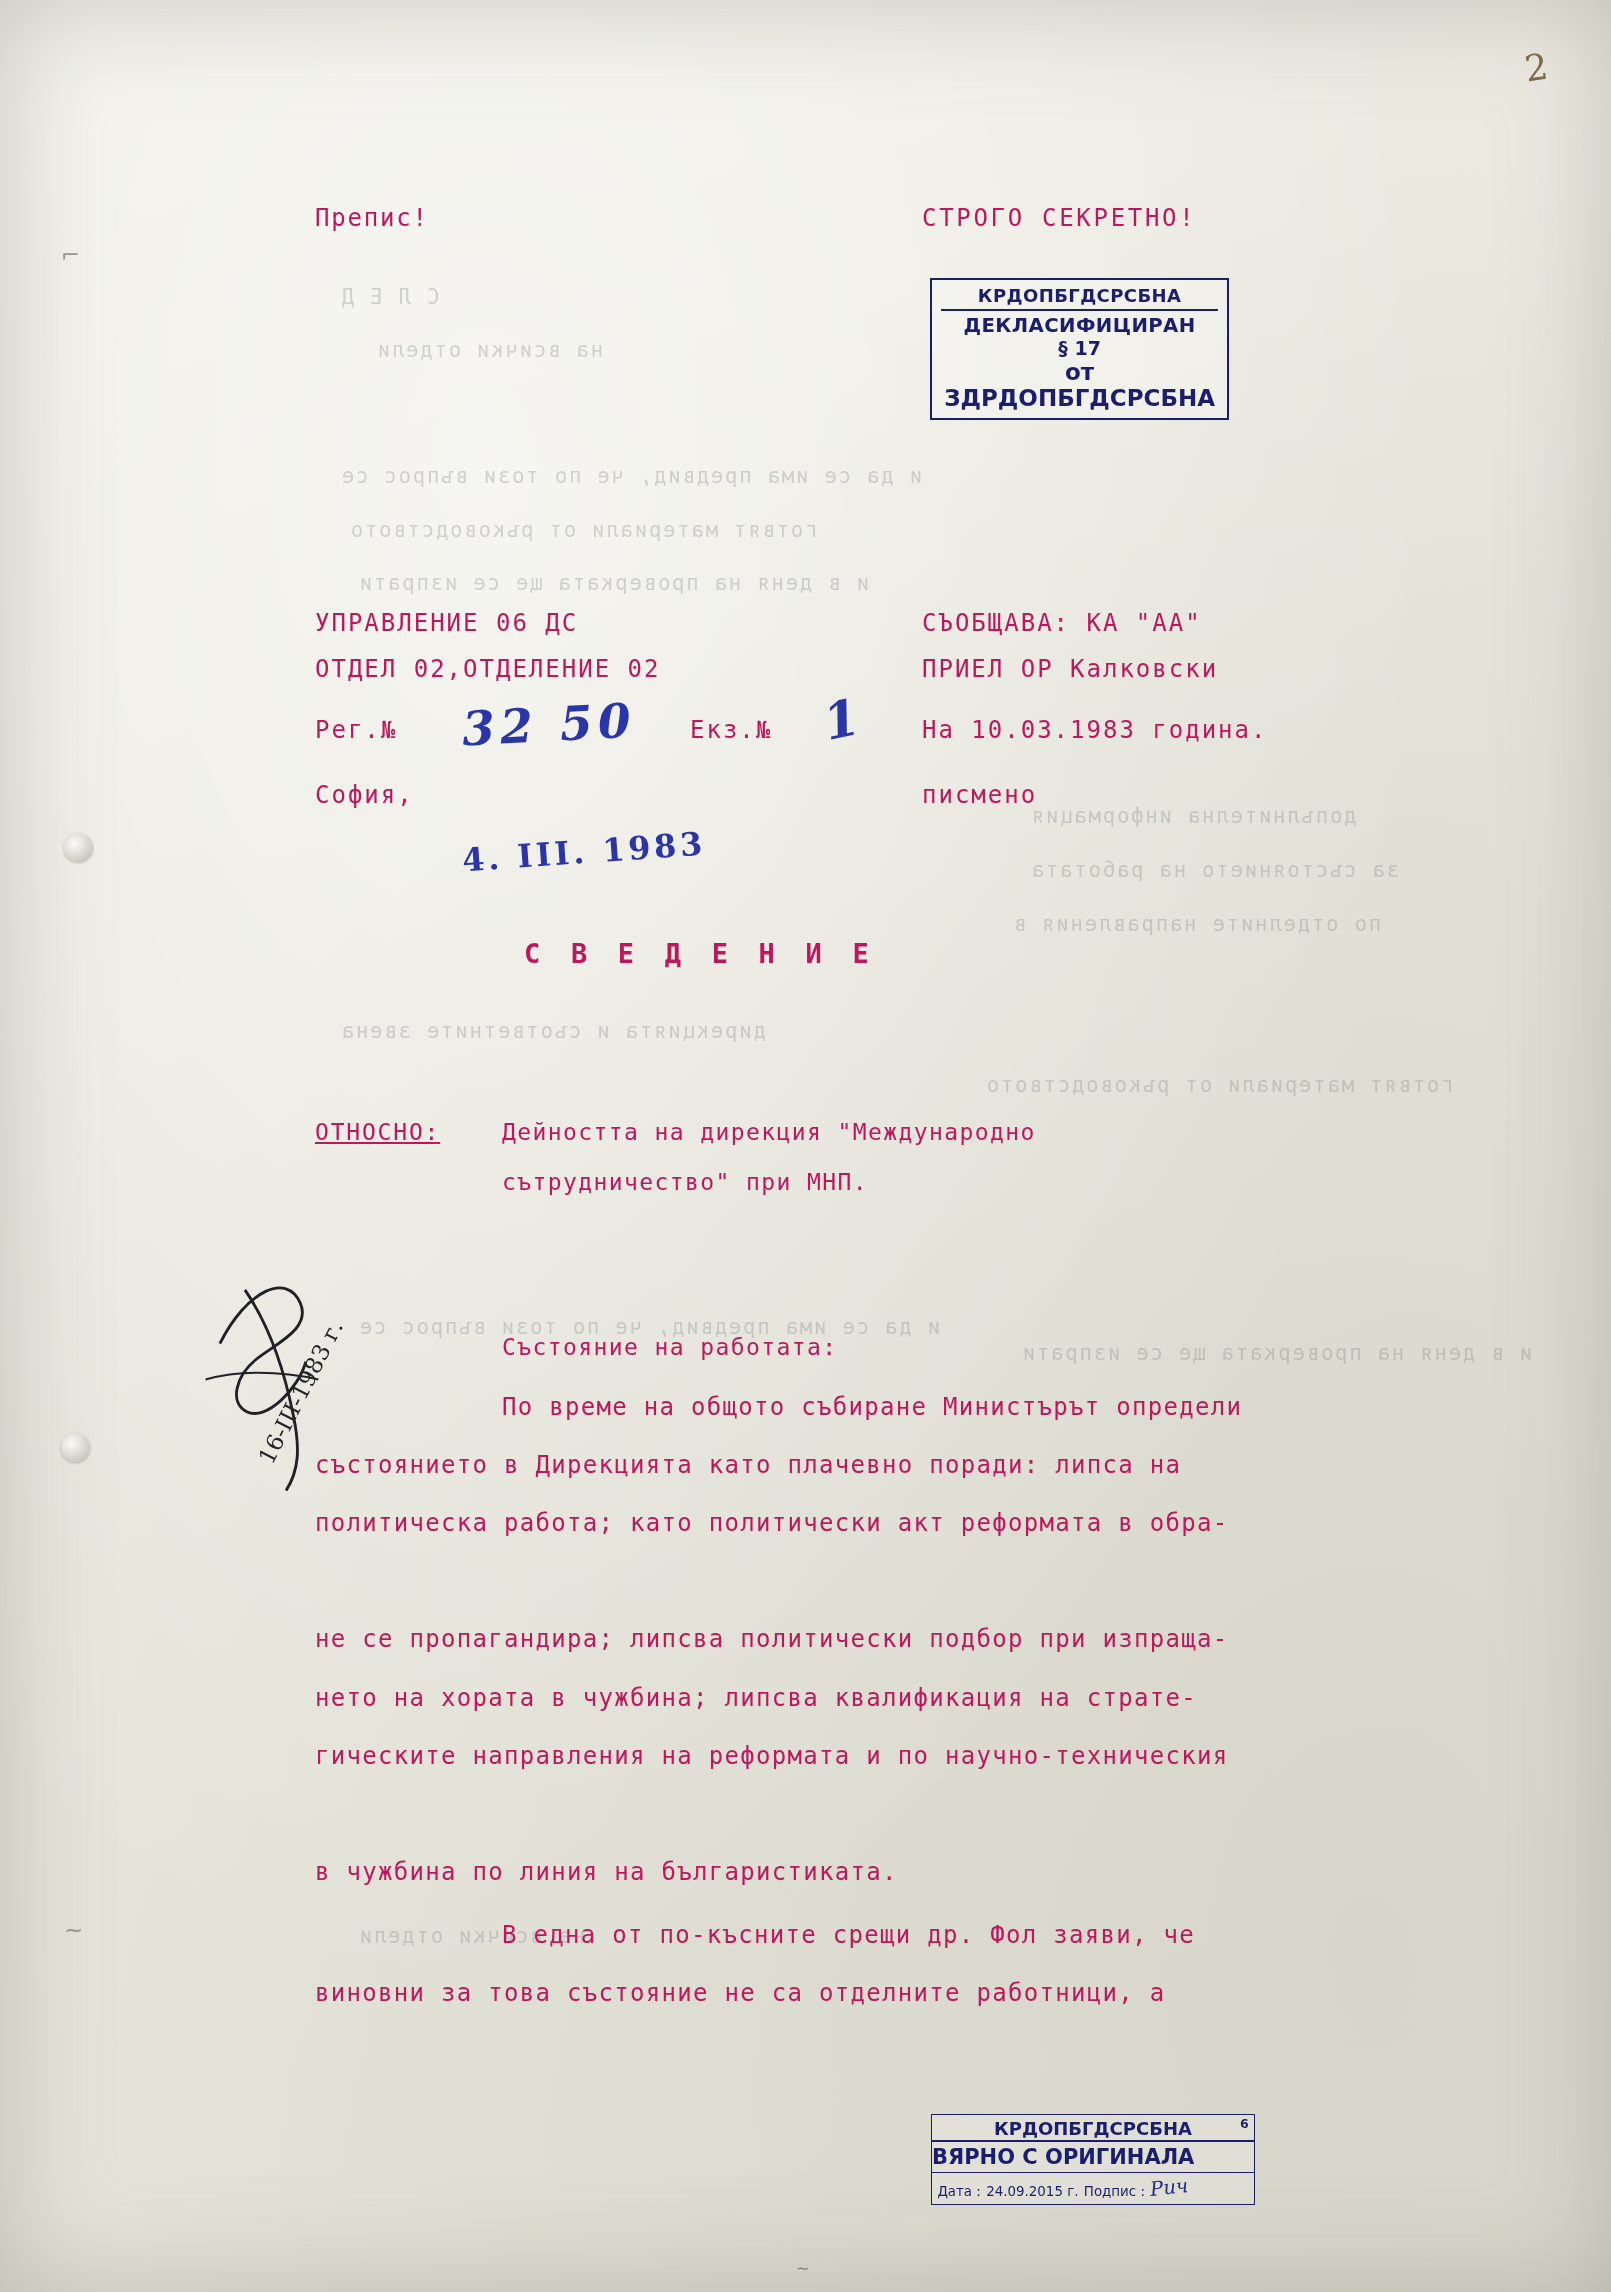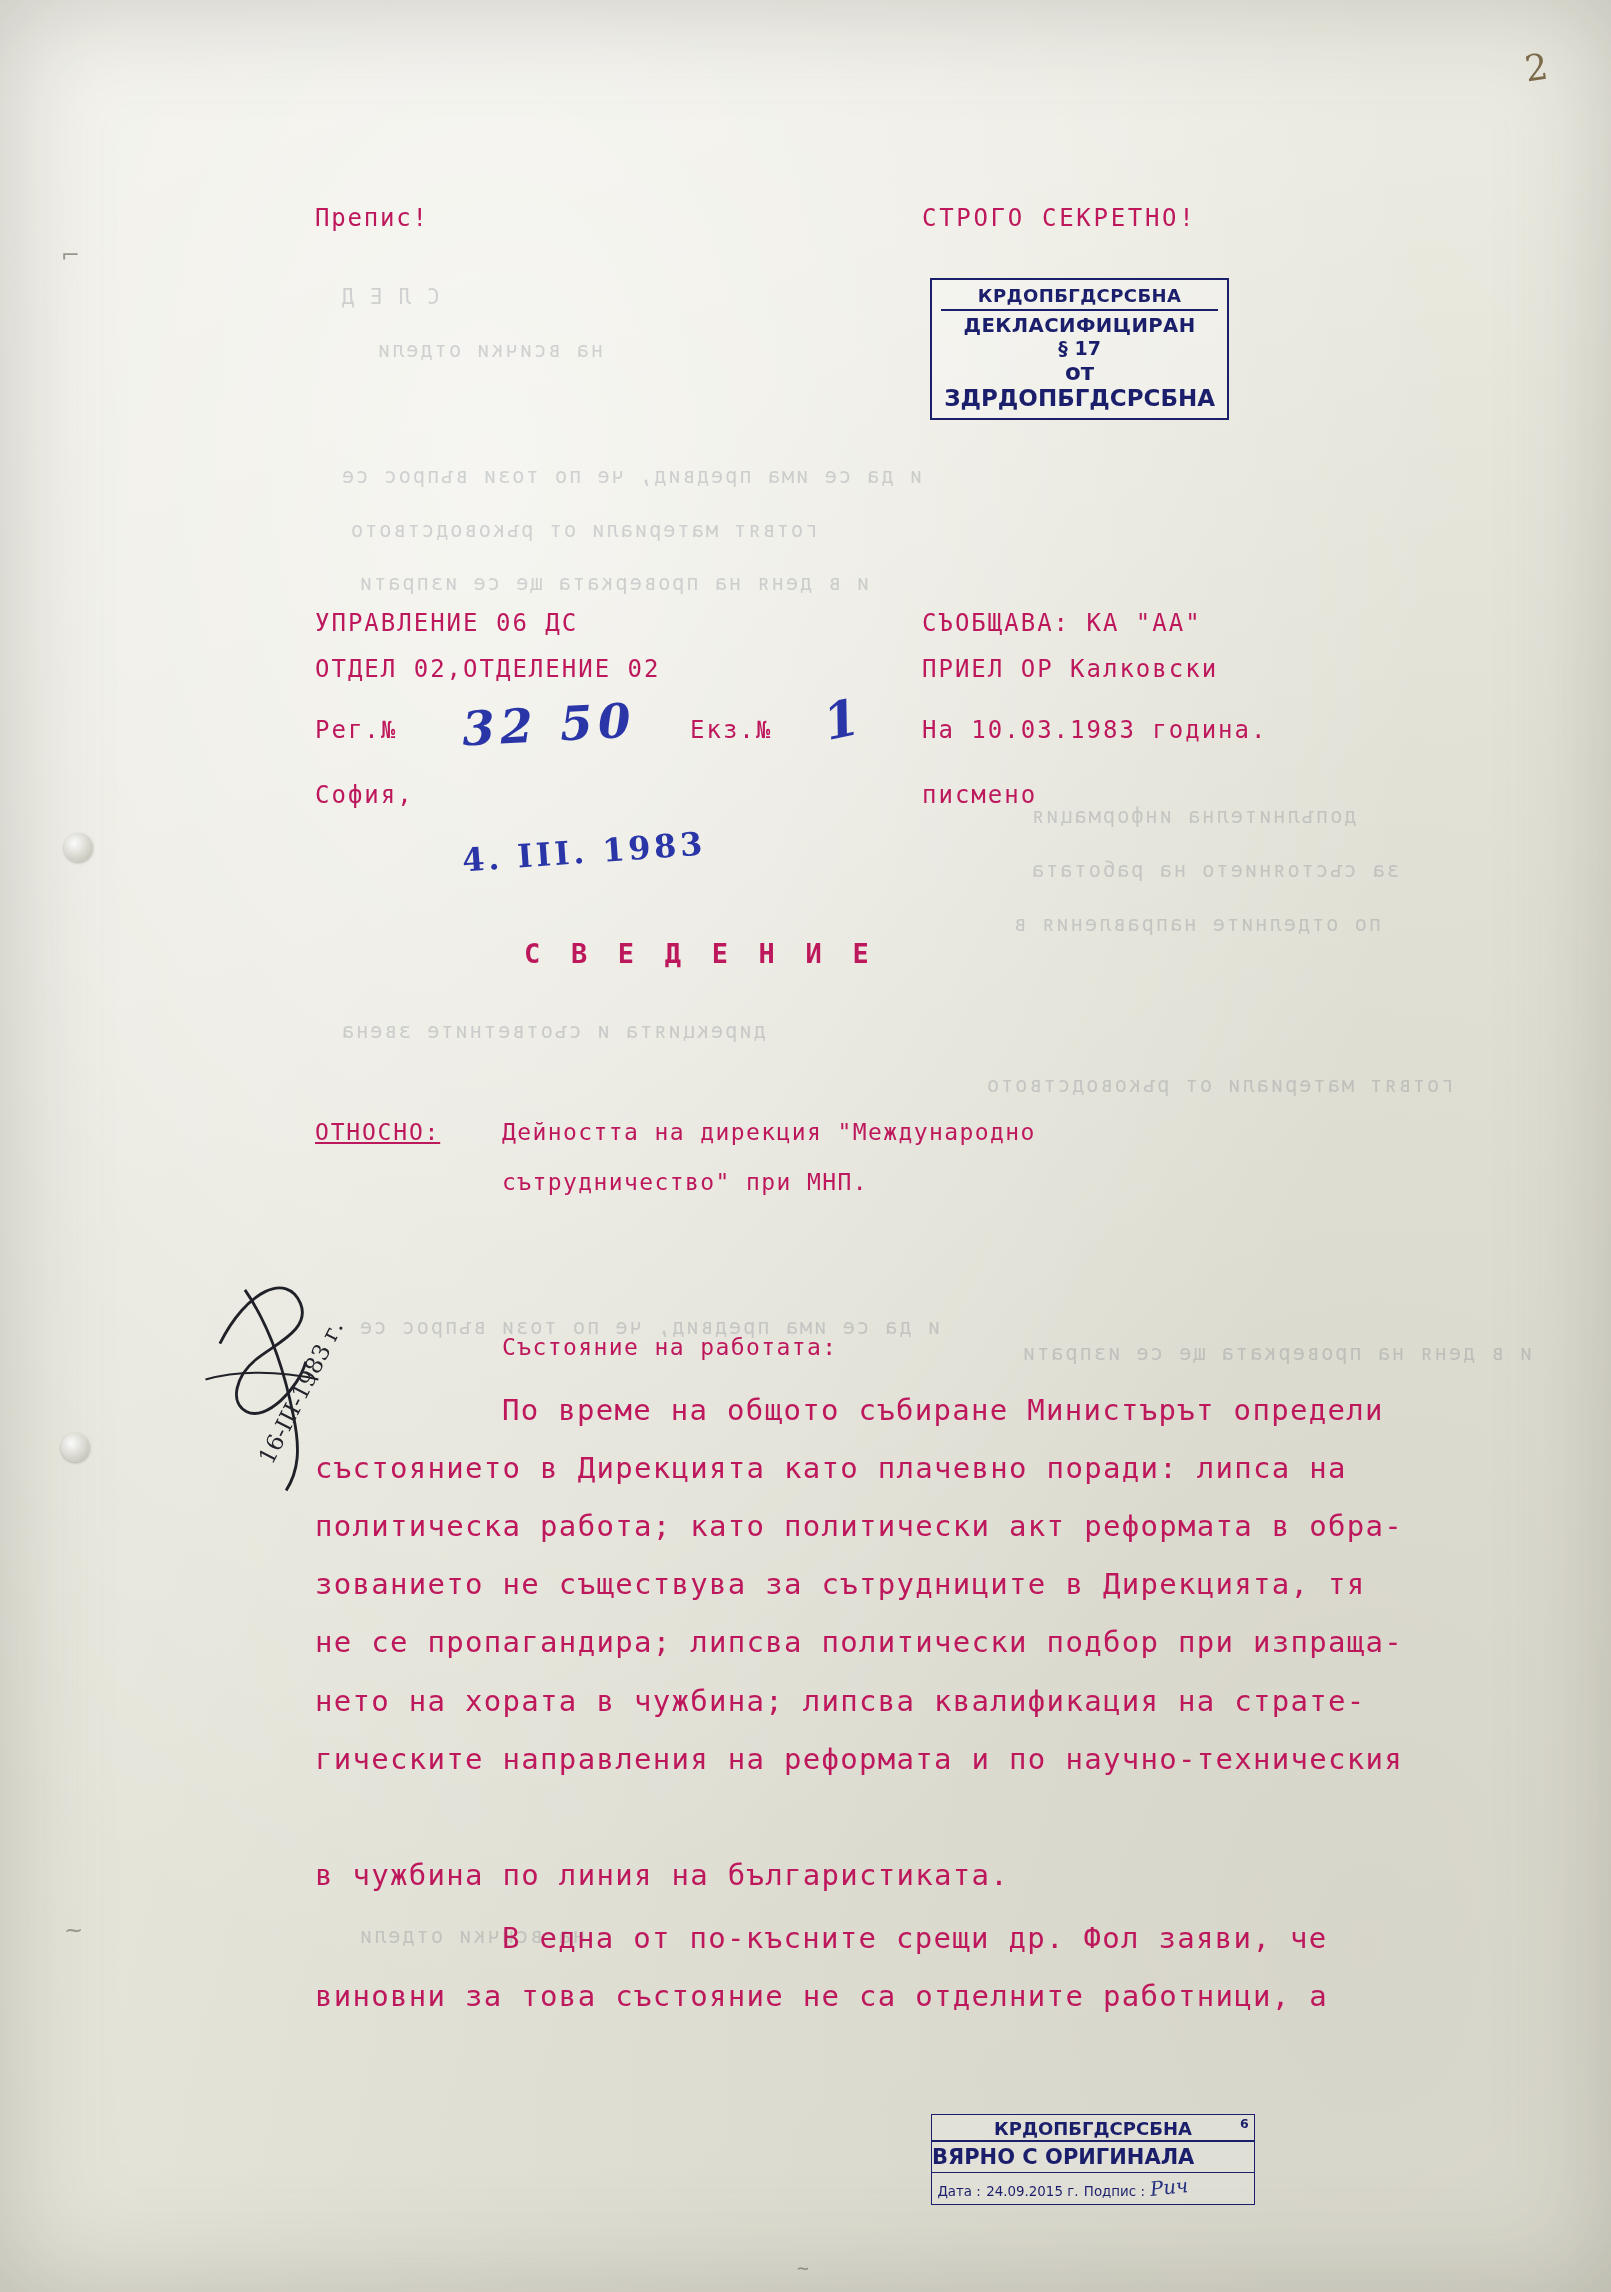--- a/index.html
+++ b/index.html
@@ -144,21 +144,21 @@
     left: 315px; top: 1119px;
     font-size: 23px;
     letter-spacing: 1.8px;
     text-decoration: underline;
   }
   .otnosno-l1 { left: 502px; top: 1119px; font-size: 23px; letter-spacing: 1.4px; }
   .otnosno-l2 { left: 502px; top: 1169px; font-size: 23px; letter-spacing: 1.4px; }
 
   .section-head { left: 502px; top: 1334px; font-size: 23px; letter-spacing: 1.4px; }
 
-  .body-line { font-size: 29px; letter-spacing: 1.3px; left: 315px; text-align: center; }
+  .body-line { font-size: 24px; letter-spacing: 1.3px; left: 315px; text-align: center; }
 
   
   .watermark {
     position: absolute;
     left: 269px;
     top: 1034px;
     width: 1111px;
     height: 116px;
     display: flex;
     align-items: center;
@@ -344,21 +344,20 @@
     <path d="M58 60 C 80 92, 100 140, 112 200 C 120 238, 118 262, 104 284" fill="none" stroke="#1f2028" stroke-width="3.2"></path>
     <path d="M14 160 C 50 150, 96 150, 140 160" fill="none" stroke="#1f2028" stroke-width="2.4"></path>
   </svg>
   <div class="margin-sig-date">16-III-1983 г.</div>
 
   <div class="txt section-head">Състояние на работата:</div>
 
   <div class="txt body-line" style="top:1393px; left:502px;">По време на общото събиране Министърът определи</div>
   <div class="txt body-line" style="top:1451px;">състоянието в Дирекцията като плачевно поради: липса на</div>
   <div class="txt body-line" style="top:1509px;">политическа работа; като политически акт реформата в обра-</div>
-  <div class="txt body-line" style="top:1567px;">зованието не съществува за сътрудниците в Дирекцията, тя</div>
   <div class="txt body-line" style="top:1625px;">не се пропагандира; липсва политически подбор при изпраща-</div>
   <div class="txt body-line" style="top:1684px;">нето на хората в чужбина; липсва квалификация на страте-</div>
   <div class="txt body-line" style="top:1742px;">гическите направления на реформата и по научно-техническия</div>
   <div class="txt body-line" style="top:1858px;">в чужбина по линия на българистиката.</div>
   <div class="txt body-line" style="top:1979px;">виновни за това състояние не са отделните работници, а</div>
   <div class="txt body-line" style="top:1921px; left:502px;">В една от по-късните срещи др. Фол заяви, че</div>
 
   <div class="cert-box">
     <div class="cert-row1">
       <span>КРДОПБГДСРСБНА</span>

